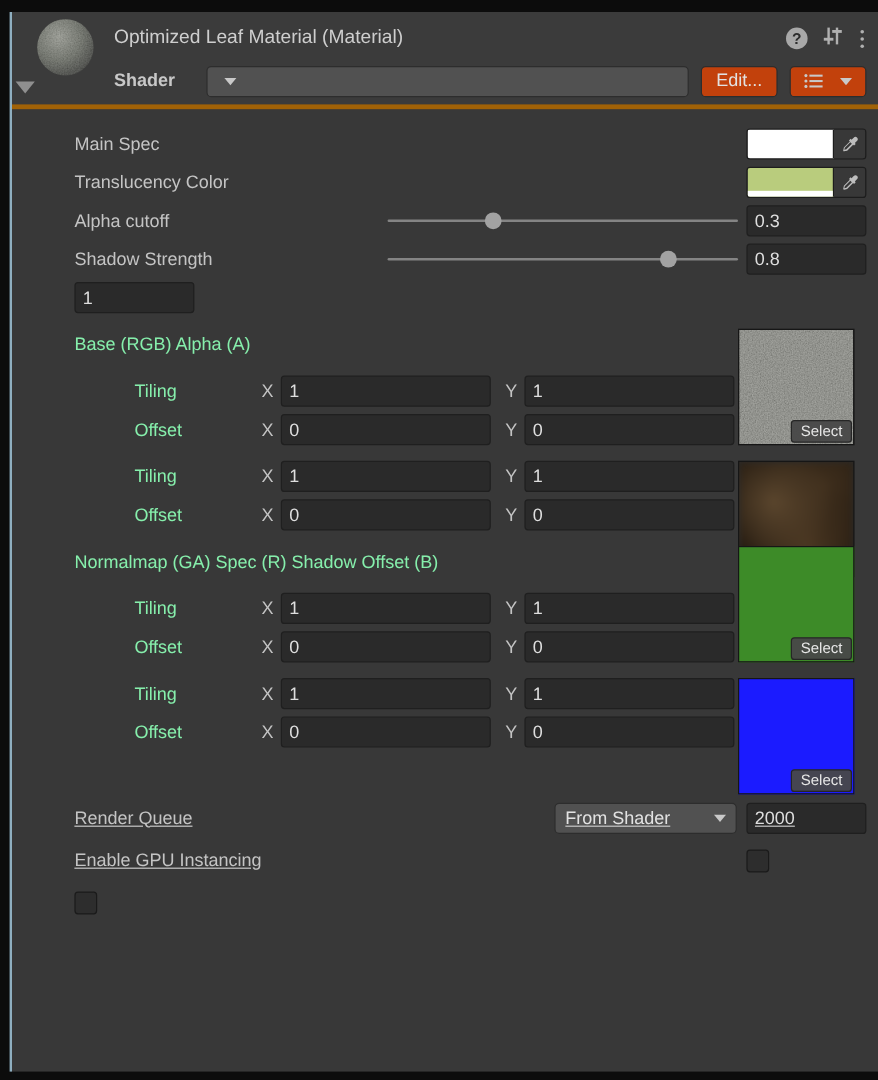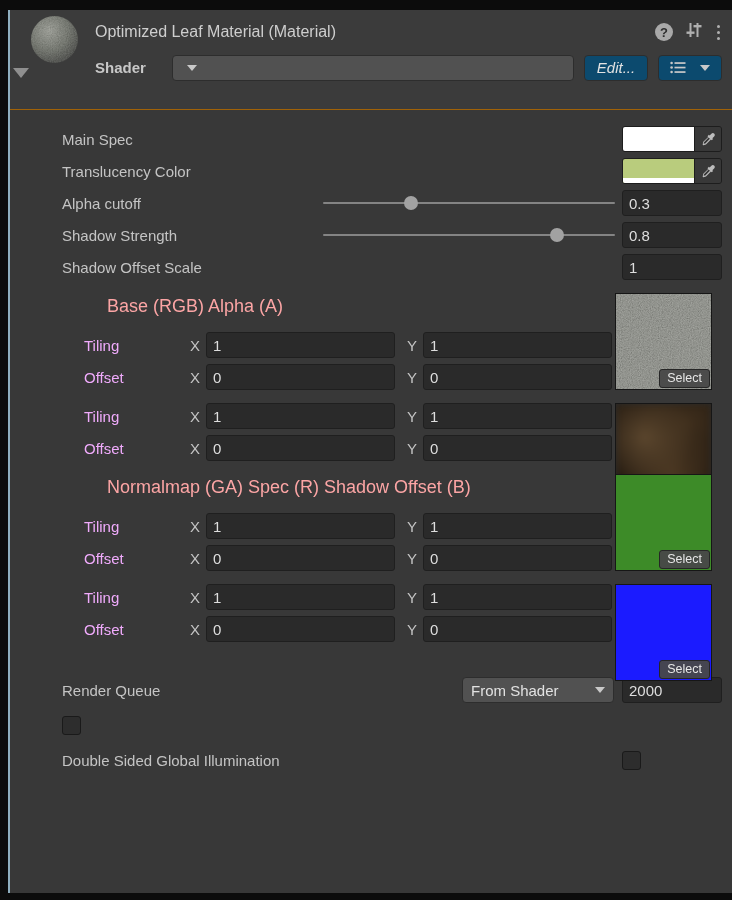--- a/index.html
+++ b/index.html
@@ -11,44 +11,44 @@
     overflow:hidden;
   }
   .app { position:relative; width:732px; height:900px; background:#0c0c0c; }
   .accent-line { position:absolute; left:8px; top:10px; width:2px; height:883px; background:#8fafc0; }
   .panel {
     position:absolute; left:10px; top:10px; width:722px; height:883px;
     background:#383838;
   }
 
   
-  .header { position:relative; height:100px; border-bottom:1px solid #a16207; background:#3b3b3b; }
+  .header { position:relative; height:81px; border-bottom:4px solid #a16207; background:#3b3b3b; }
   .preview-sphere { position:absolute; left:20px; top:5px; width:49px; height:49px; }
   .foldout { position:absolute; left:3px; top:58px; width:0; height:0;
     border-left:8px solid transparent; border-right:8px solid transparent; border-top:10px solid #8f8f8f; }
   .title-row { position:absolute; left:85px; top:8px; right:10px; height:28px; display:flex; align-items:center; }
   .title { font-size:16px; color:#cecece; flex:1; white-space:nowrap; overflow:hidden; }
   .hdr-icons { display:flex; align-items:center; gap:12px; }
   .help-icon { width:18px; height:18px; border-radius:50%; background:#a8a8a8; color:#2d2d2d;
     font-size:13px; font-weight:bold; display:flex; align-items:center; justify-content:center; cursor:pointer; }
   .kebab-icon { display:flex; flex-direction:column; gap:3px; cursor:pointer; padding:0 2px; }
   .kebab-icon span { width:3px; height:3px; border-radius:50%; background:#b0b0b0; }
   .shader-row { position:absolute; left:85px; top:44px; right:10px; height:27px; display:flex; align-items:center; }
   .shader-label { width:77px; font-size:15px; color:#c8c8c8;font-weight:bold; }
   .dropdown {
     flex:1; height:26px; background:#515151; border:1px solid #2d2d2d; border-radius:4px;
     display:flex; align-items:center; padding:0 8px; cursor:pointer; min-width:0;
   }
   .dropdown .dd-text { flex:1; font-size:15px; color:#e2e2e2; white-space:nowrap; overflow:hidden; }
   .dd-arrow { width:0; height:0; border-left:5px solid transparent; border-right:5px solid transparent;
     border-top:6px solid #c9c9c9; margin-left:6px; flex:none; }
   .btn {
-    height:26px; background:#0c4a6e; border:1px solid #2d2d2d; border-radius:4px;
+    height:26px; background:#c2410c; border:1px solid #2d2d2d; border-radius:4px;
     color:#e2e2e2; font-size:15px; display:flex; align-items:center; justify-content:center;
-    cursor:pointer; margin-left:10px;font-style:italic;
+    cursor:pointer; margin-left:10px;
   }
   .btn-edit { width:64px; }
   .btn-list { width:64px; gap:8px; }
 
   
   .props { padding:16px 10px 0 52px; }
   .row { display:flex; align-items:center; height:26px; margin-bottom:6px; }
   .row .lbl { flex:1; font-size:15px; color:#c4c4c4; white-space:nowrap; }
 
   .color-control { width:100px; height:26px; background:#2e2e2e; border:1px solid #1d1d1d;
@@ -63,25 +63,25 @@
     border-radius:50%; background:#a2a2a2; cursor:grab; }
 
   .field {
     width:100px; height:26px; background:#2a2a2a; border:1px solid #1f1f1f; border-radius:3px;
     color:#dedede; font-size:15px; padding:0 6px; font-family:"Liberation Sans", sans-serif; outline:none;
   }
   .field.grow { flex:1; width:auto; min-width:0; }
 
   
   .tex-section { position:relative; padding-right:110px; margin-top:13px; }
-  .tex-title { height:26px; display:flex; align-items:center; font-size:18px; color:#fca5a5;margin-left:45px; }
+  .tex-title { height:26px; display:flex; align-items:center; font-size:15px; color:#86efac; }
   .subrows { margin-top:13px; }
   .subrow { display:flex; align-items:center; height:26px; padding-left:22px; margin-top:6px; }
   .subrow:first-child { margin-top:0; }
-  .subrow .sub-lbl { width:106px; font-size:15px; color:#f0abfc; }
+  .subrow .sub-lbl { width:106px; font-size:15px; color:#86efac;margin-left:28px; }
   .axis { width:16px; font-size:15px; color:#c4c4c4; flex:none; }
   .subrow .gap { width:12px; flex:none; }
   .thumb { position:absolute; top:0; right:10px; width:97px; height:97px;
     border:1px solid #161616; background:#2a2a2a; cursor:pointer; overflow:hidden; }
   .thumb svg { display:block; }
   .select-btn { position:absolute; right:1px; bottom:1px; padding:1px 7px 2px;
     background:rgba(72,72,72,0.95); border:1px solid #262626; border-radius:3px;
     color:#e6e6e6; font-size:12.5px; cursor:pointer; }
   .thumb-shadowtex { position:absolute; inset:0;
     background:
@@ -219,21 +219,20 @@
       <div class="row">
         <div class="lbl" style="flex:none;width:261px">Shadow Strength</div>
         <div class="slider-wrap">
           <div class="slider-track"></div>
             <div class="slider-thumb" style="left: 80%;"></div>
         </div>
         <input class="field" value="0.8" style="">
       </div>
 
       <div class="row">
-        <div class="lbl">Shadow Offset Scale</div>
         <input class="field" value="1" style="">
       </div>
 
       <div class="tex-section">
         <div class="tex-title">Base (RGB) Alpha (A)</div>
         <div class="subrows">
           <div class="subrow">
             <div class="sub-lbl">Tiling</div>
             <div class="axis">X</div>
             <input class="field grow" value="1" style="">
@@ -326,33 +325,33 @@
             <div class="gap"></div>
             <div class="axis">Y</div>
             <input class="field grow" value="0" style="">
           </div>
         </div>
         <div class="thumb" style="background: rgb(27, 27, 255);">
           <div class="select-btn">Select</div>
         </div>
       </div>
 
-      <div class="footer" style="padding:0; margin-top:35px;">
+      <div class="footer" style="padding:0; margin-top:46px;text-decoration:underline;">
         <div class="row">
           <div class="lbl">Render Queue</div>
           <div class="dropdown rq-dropdown">
             <span class="dd-text">From Shader</span>
             <span class="dd-arrow"></span>
           </div>
           <input class="field" value="2000" style="">
         </div>
         <div class="row">
+          <div class="lbl">Enable GPU Instancing</div>
           <div class="checkbox"></div>
         </div>
         <div class="row">
-          <div class="lbl">Double Sided Global Illumination</div>
           <div class="checkbox"></div>
         </div>
       </div>
 
     </div>
   </div>
 </div>
 
 </body></html>

